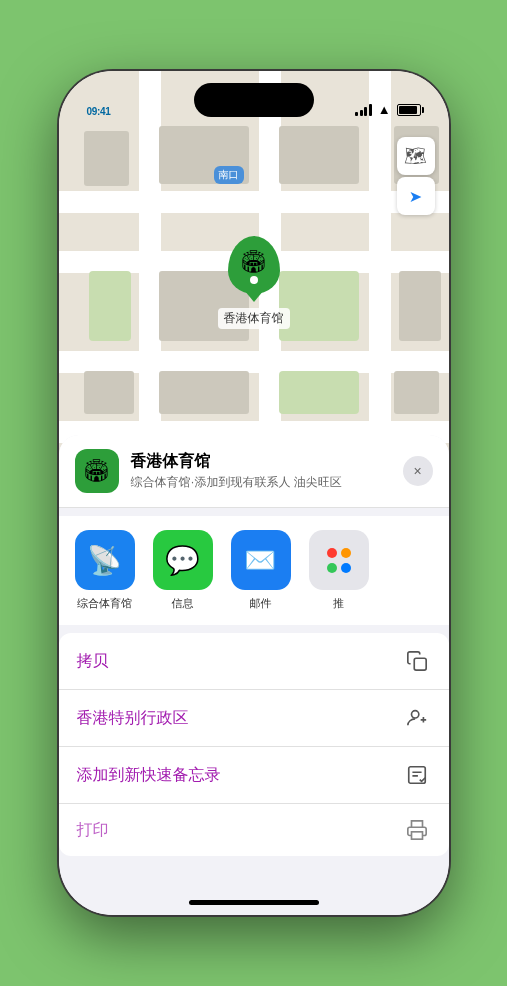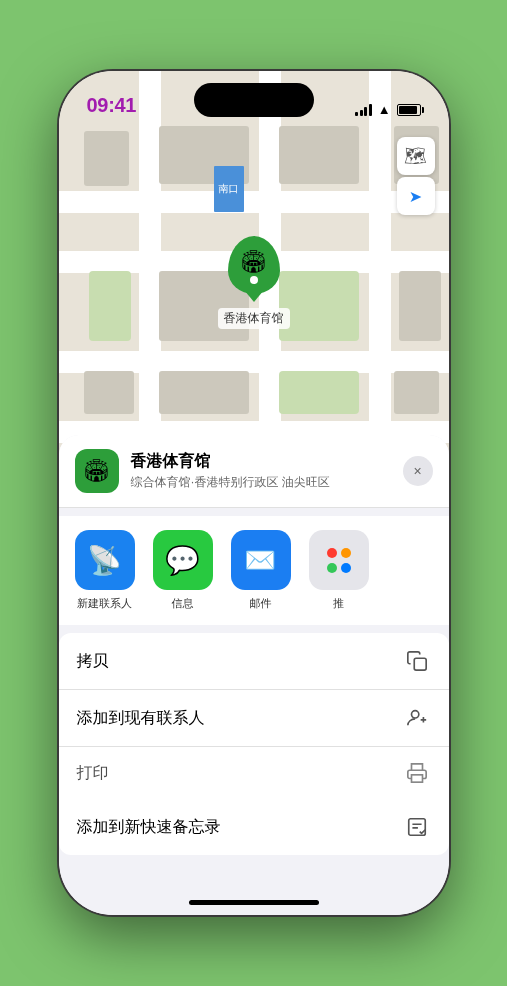--- a/index.html
+++ b/index.html
@@ -45,23 +45,23 @@
       position: absolute;
       top: 0; left: 0; right: 0;
       height: 54px;
       display: flex;
       align-items: flex-end;
       justify-content: space-between;
       padding: 0 28px 8px;
       z-index: 99;
     }
     .status-time {
-      font-size: 20px;
+      font-size: 10px;
       font-weight: 600;
-      color: #a21caf;
+      color: #0369a1;
       letter-spacing: -0.3px;
       text-align: right;
     }
     .status-icons {
       display: flex;
       align-items: center;
       gap: 6px;
     }
     .signal-bars {
       display: flex;
@@ -125,22 +125,22 @@
     .map-building {
       position: absolute;
       background: #ccc8bc;
       border-radius: 3px;
     }
     .map-label {
       position: absolute;
       background: #4a90d9;
       color: #fff;
       font-size: 10px;
-      padding: 16px 5px;
-      border-radius: 1px;
+      padding: 2px 5px;
+      border-radius: 6px;
       white-space: nowrap;
     }
     .map-controls {
       position: absolute;
       top: 66px;
       right: 14px;
       display: flex;
       flex-direction: column;
       gap: 2px;
     }
@@ -333,21 +333,21 @@
       display: flex;
       align-items: center;
       justify-content: space-between;
       padding: 14px 18px;
       border-bottom: 0.5px solid #e0e0e0;
       cursor: pointer;
     }
     .action-item:last-child { border-bottom: none; }
     .action-label {
       font-size: 16px;
-      color: #000000;
+      color: #a21caf;
       font-family: Liberation Mono, monospace;
     }
     .action-icon {
       width: 28px;
       height: 28px;
       display: flex;
       align-items: center;
       justify-content: center;
       color: #555;
     }
@@ -430,34 +430,34 @@
         <div class="marker-label">香港体育馆</div>
       </div>
     </div>
 
     <div class="bottom-sheet">
 
       <div class="sheet-header">
         <div class="venue-icon-circle">🏟</div>
         <div class="venue-info">
           <div class="venue-name">香港体育馆</div>
-          <div class="venue-subtitle">综合体育馆·香港特别行政区 油尖旺区</div>
+          <div class="venue-subtitle">综合体育馆·添加到现有联系人 油尖旺区</div>
         </div>
         <div class="close-btn">
           <span>×</span>
         </div>
       </div>
 
       <div class="share-row">
 
         <div class="share-item">
           <div class="share-icon-box airdrop">
             <span style="font-size:28px; color:#fff;">📡</span>
           </div>
-          <span class="share-label">新建联系人</span>
+          <span class="share-label">综合体育馆</span>
         </div>
 
         <div class="share-item">
           <div class="share-icon-box messages">
             <span style="font-size:28px;">💬</span>
           </div>
           <span class="share-label">信息</span>
         </div>
 
         <div class="share-item">
@@ -490,53 +490,53 @@
           <div class="action-icon">
             <svg width="22" height="22" viewBox="0 0 24 24" fill="none" stroke="#555" stroke-width="1.8">
               <rect x="9" y="9" width="13" height="13" rx="2" ry="2"></rect>
               <path d="M5 15H4a2 2 0 0 1-2-2V4a2 2 0 0 1 2-2h9a2 2 0 0 1 2 2v1"></path>
             </svg>
           </div>
         </div>
 
 
         <div class="action-item">
-          <span class="action-label">添加到现有联系人</span>
+          <span class="action-label">香港特别行政区</span>
           <div class="action-icon">
             <svg width="22" height="22" viewBox="0 0 24 24" fill="none" stroke="#555" stroke-width="1.8">
               <circle cx="10" cy="8" r="4"></circle>
               <path d="M2 20c0-4 3.6-7 8-7"></path>
               <line x1="19" y1="11" x2="19" y2="17"></line>
               <line x1="16" y1="14" x2="22" y2="14"></line>
-            </svg>
-          </div>
-        </div>
-
-        <div class="action-item" style="border-bottom:none; opacity:0.7; overflow:hidden; max-height:52px;">
-          <span class="action-label">打印</span>
-          <div class="action-icon">
-            <svg width="22" height="22" viewBox="0 0 24 24" fill="none" stroke="#555" stroke-width="1.8">
-              <polyline points="6 9 6 2 18 2 18 9"></polyline>
-              <path d="M6 18H4a2 2 0 0 1-2-2v-5a2 2 0 0 1 2-2h16a2 2 0 0 1 2 2v5a2 2 0 0 1-2 2h-2"></path>
-              <rect x="6" y="14" width="12" height="8"></rect>
             </svg>
           </div>
         </div>
 
         <div class="action-item">
           <span class="action-label">添加到新快速备忘录</span>
           <div class="action-icon">
             <svg width="22" height="22" viewBox="0 0 24 24" fill="none" stroke="#555" stroke-width="1.8">
               <rect x="3" y="3" width="18" height="18" rx="2"></rect>
               <line x1="7" y1="9" x2="17" y2="9"></line>
               <line x1="7" y1="13" x2="13" y2="13"></line>
               <polyline points="15 17 17 19 21 15"></polyline>
             </svg>
           </div>
         </div>
+
+        <div class="action-item" style="border-bottom:none; opacity:0.7; overflow:hidden; max-height:52px;">
+          <span class="action-label">打印</span>
+          <div class="action-icon">
+            <svg width="22" height="22" viewBox="0 0 24 24" fill="none" stroke="#555" stroke-width="1.8">
+              <polyline points="6 9 6 2 18 2 18 9"></polyline>
+              <path d="M6 18H4a2 2 0 0 1-2-2v-5a2 2 0 0 1 2-2h16a2 2 0 0 1 2 2v5a2 2 0 0 1-2 2h-2"></path>
+              <rect x="6" y="14" width="12" height="8"></rect>
+            </svg>
+          </div>
+        </div>
       </div>
 
     </div>
 
     <div class="home-indicator"></div>
 
   </div>
 </div>
 
 </body></html>

